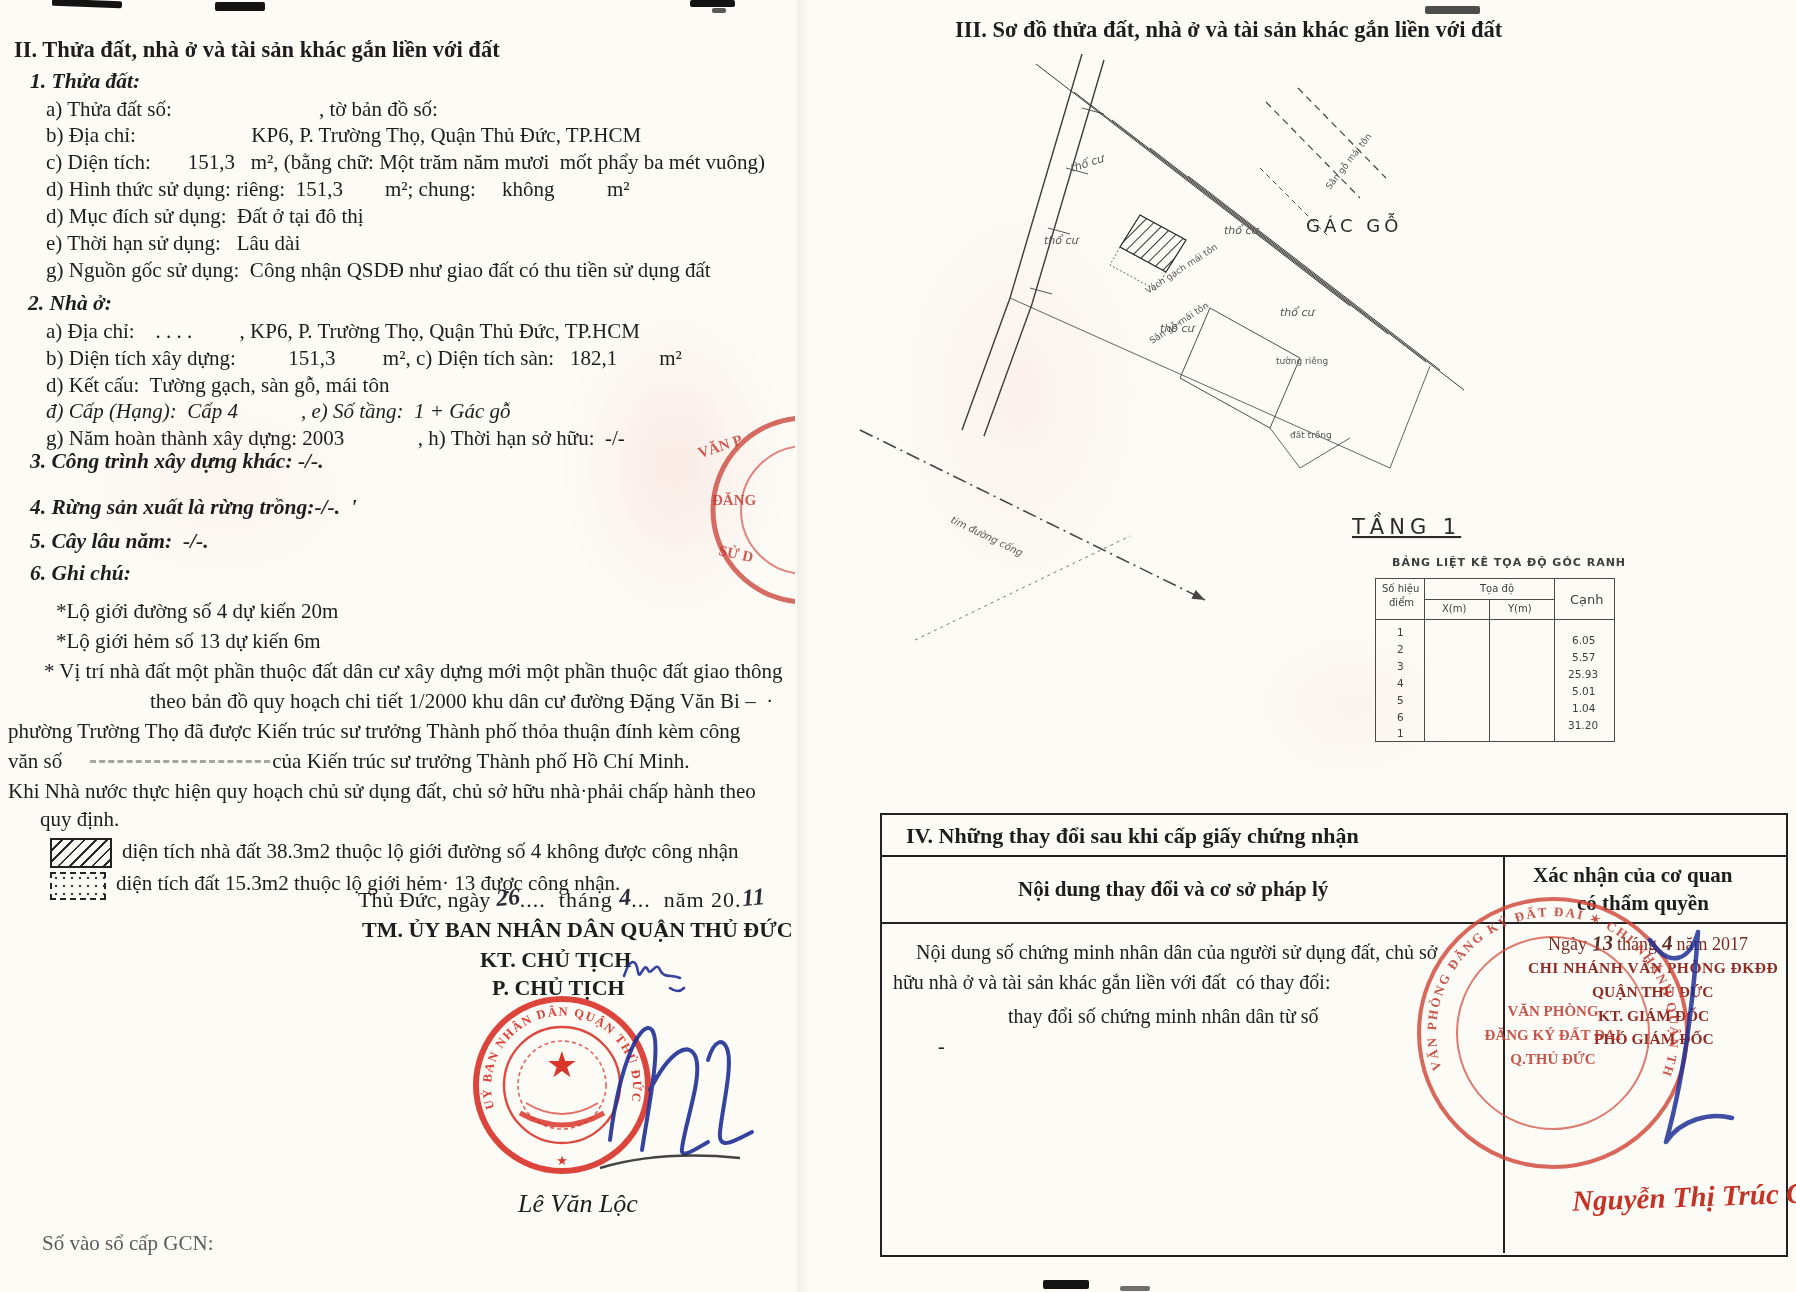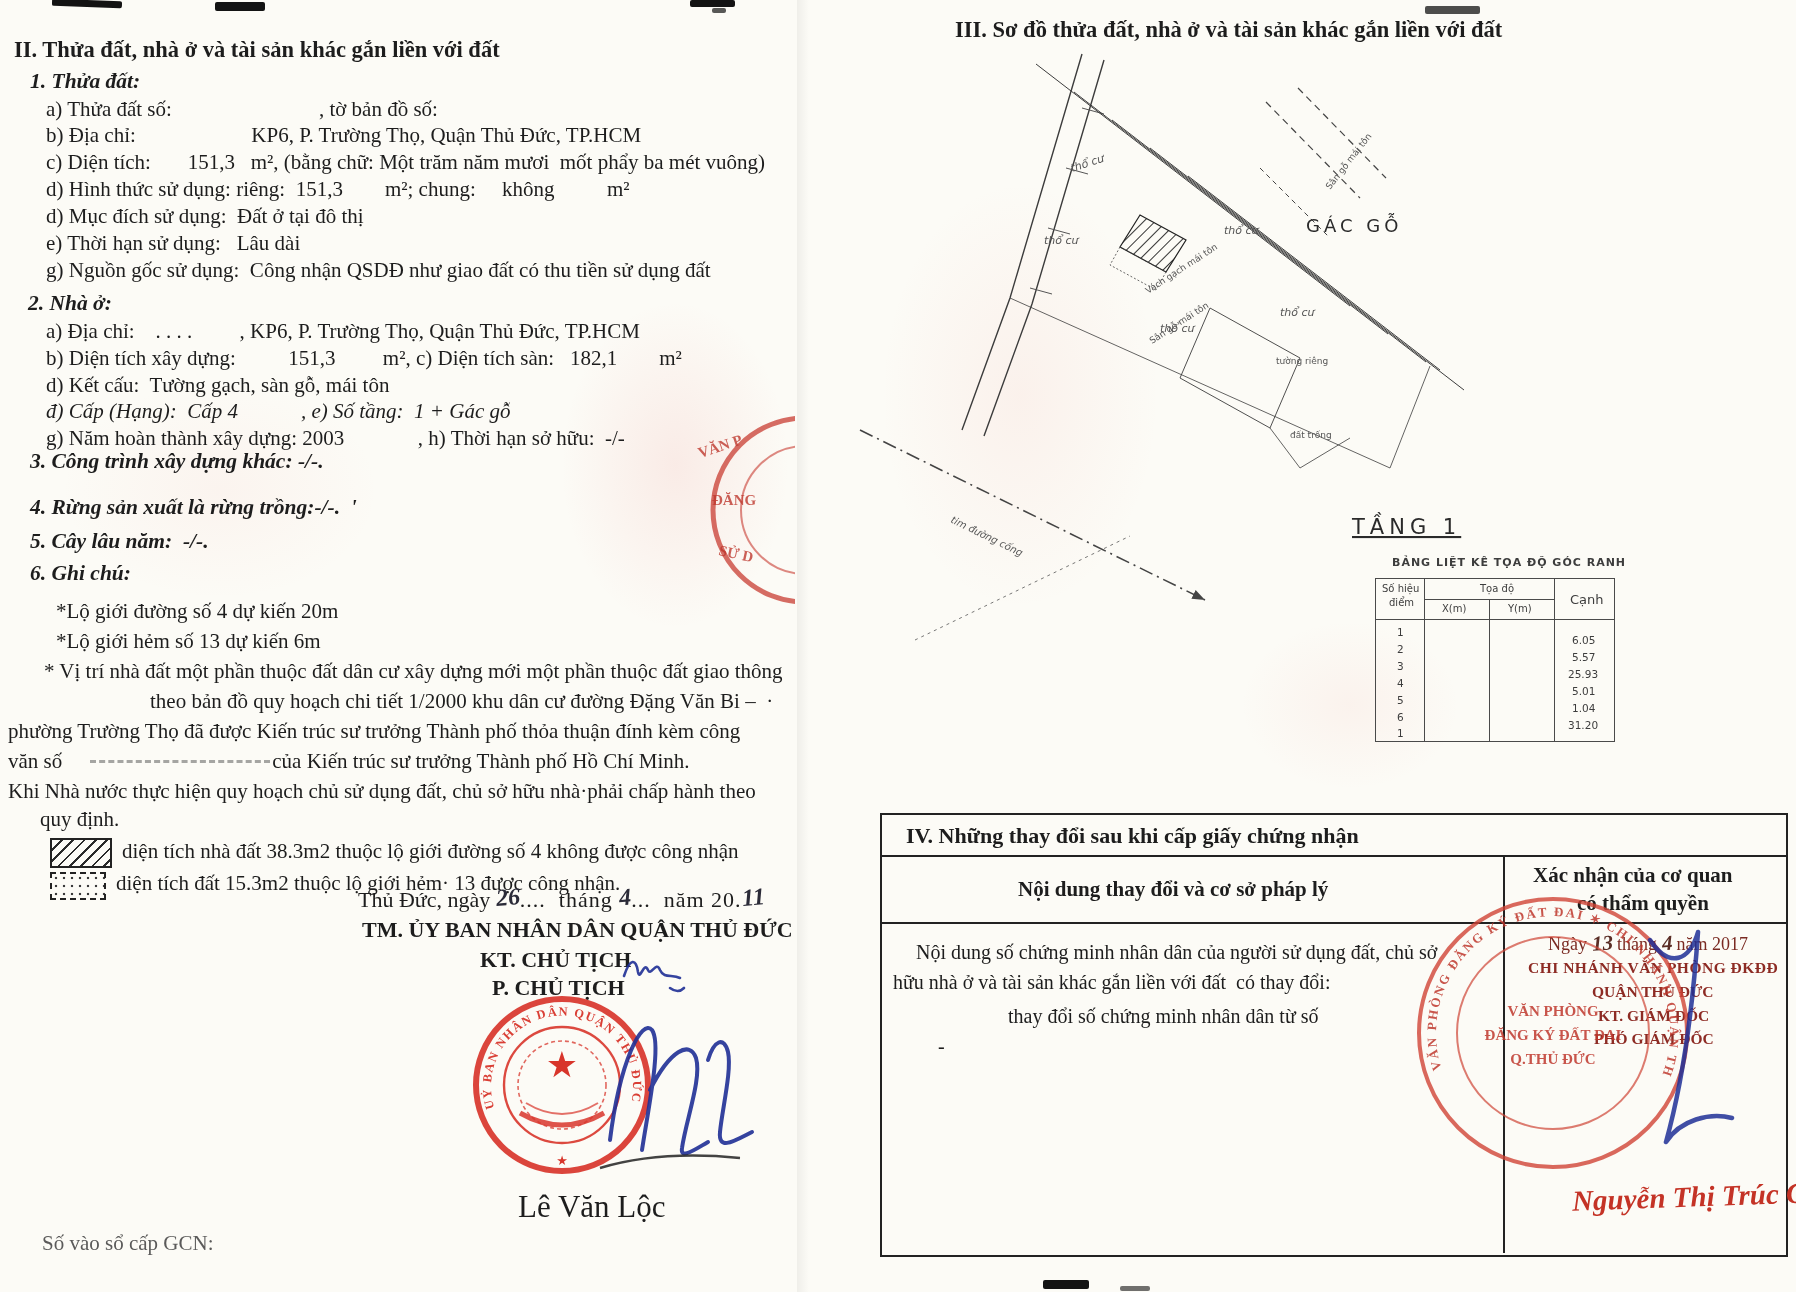--- a/index.html
+++ b/index.html
@@ -109,21 +109,21 @@
     <text font-size="12.5" font-weight="bold" fill="#d8352b" letter-spacing="1.5" opacity="0.95">
       <textPath href="#sealring" startOffset="2">UỶ BAN NHÂN DÂN QUẬN THỦ ĐỨC ✶ TP. HỒ CHÍ MINH</textPath>
     </text>
     <text x="100" y="180" text-anchor="middle" font-size="13" fill="#d8352b">★</text>
   </svg>
 
   <svg class="abs" style="left:590px;top:1000px;" width="190" height="180" viewBox="0 0 190 180">
     <path d="M20 140 C 30 60, 52 18, 62 30 C 72 44, 58 110, 52 150 M 60 90 C 80 50, 100 40, 106 58 C 112 78, 96 120, 92 148 C 90 160, 104 150, 118 142 M 118 60 C 124 40, 134 36, 138 52 C 142 70, 132 110, 130 132 C 128 152, 146 140, 162 132" fill="none" stroke="#1f2f96" stroke-width="4" stroke-linecap="round" opacity="0.9"></path>
     <path d="M10 168 Q 70 150 150 158" fill="none" stroke="#222" stroke-width="2.4" opacity="0.85"></path>
   </svg>
-  <div class="t" style="left:518px;top:1188px;font-size:31px;">Lê Văn Lộc</div>
+  <div class="t" style="left:518px;top:1188px;font-size:26px;font-style:italic;">Lê Văn Lộc</div>
 
   <div class="t" style="left:42px;top:1230px;color:#3f3f3f;opacity:.85;">Số vào sổ cấp GCN:</div>
 
   <div class="t b" style="left:955px;top:16px;font-size:22.5px;">III. Sơ đồ thửa đất, nhà ở và tài sản khác gắn liền với đất</div>
 
   <svg class="abs" style="left:830px;top:48px;" width="960" height="730" viewBox="0 0 960 730">
     <defs>
       <pattern id="hatchp" width="8" height="8" patternUnits="userSpaceOnUse" patternTransform="rotate(45)">
         <rect width="8" height="8" fill="none"></rect>
           <line x1="0" y1="0" x2="0" y2="8" stroke="#333" stroke-width="2"></line>

